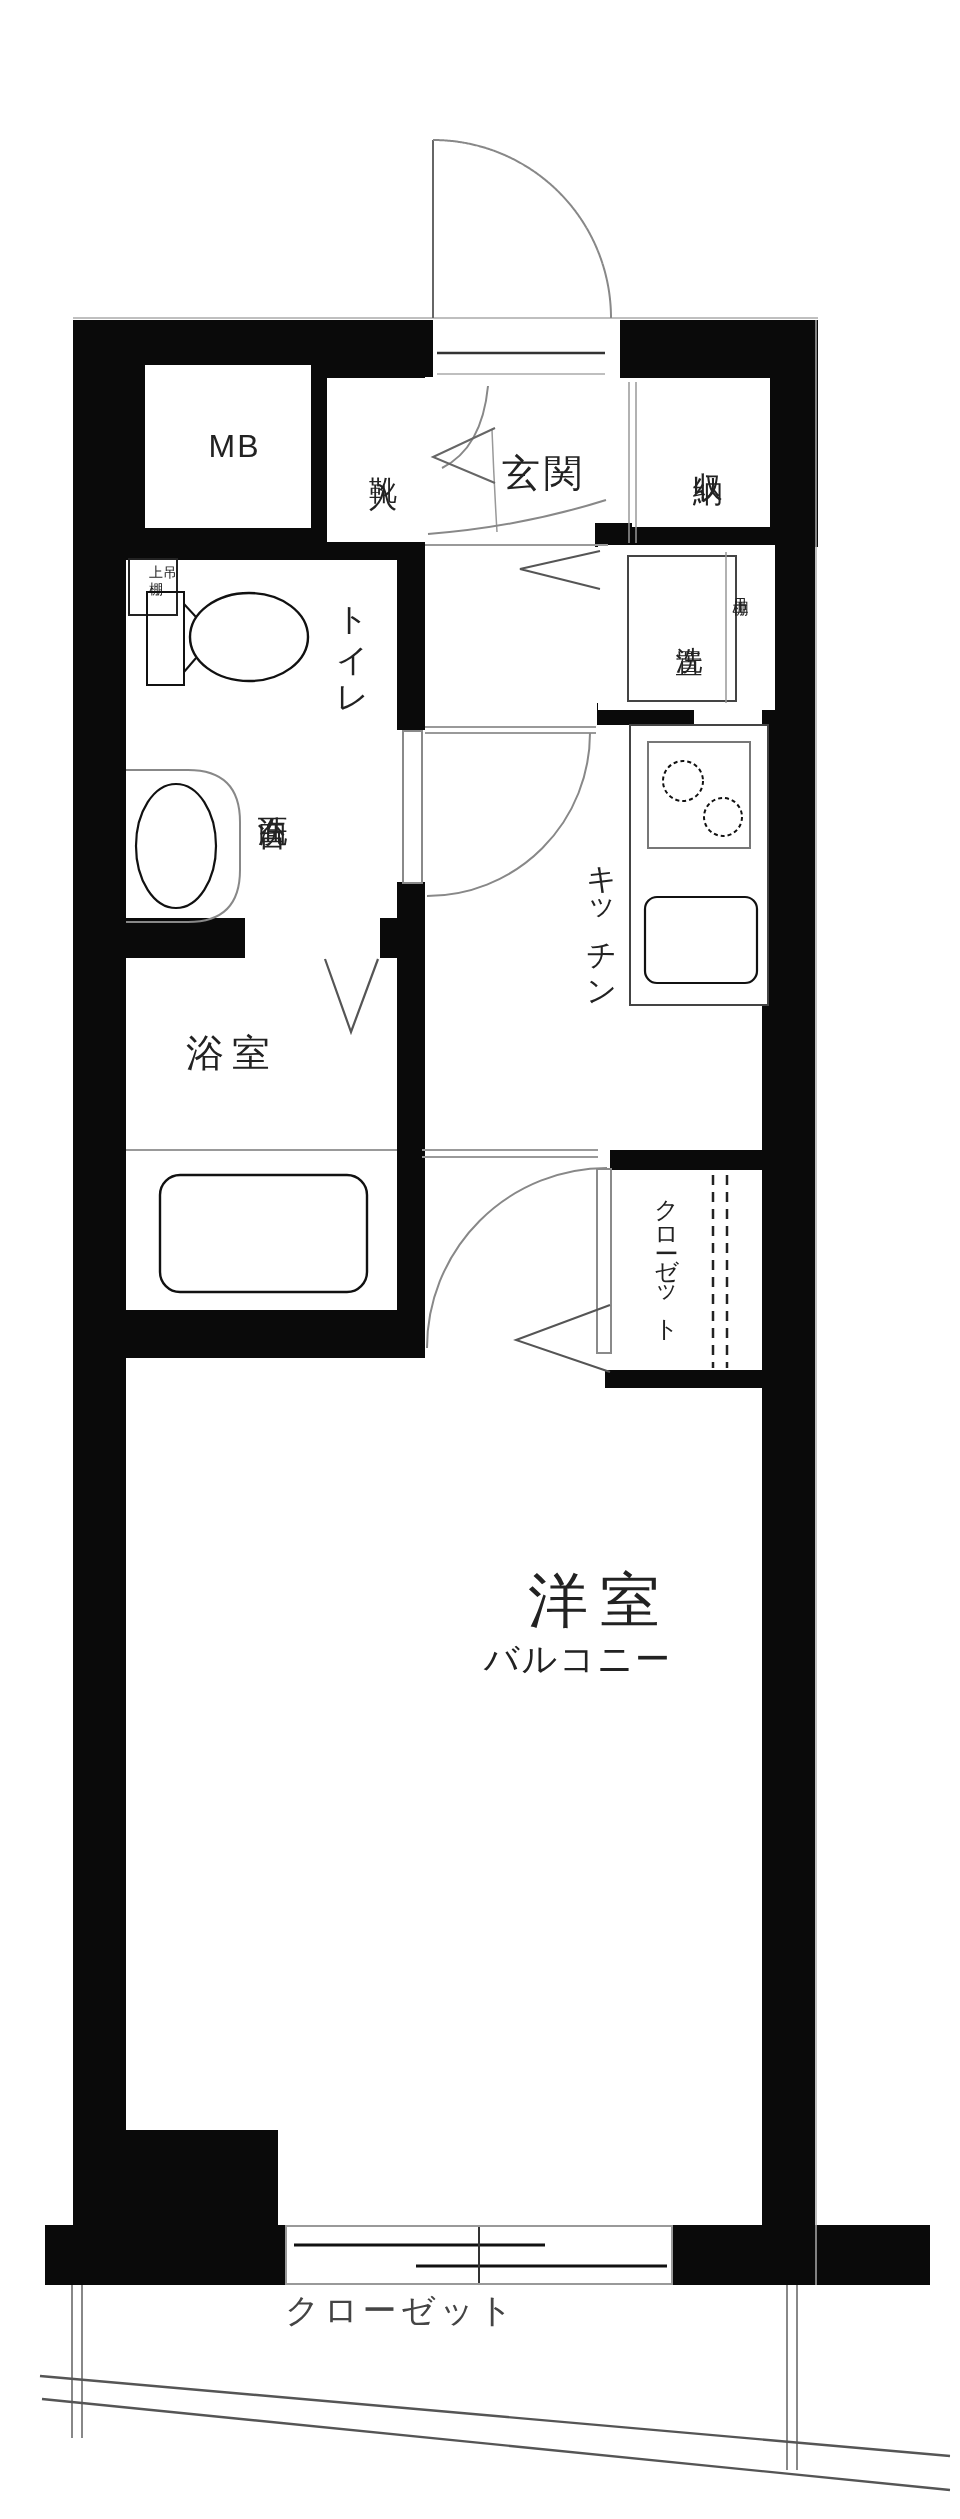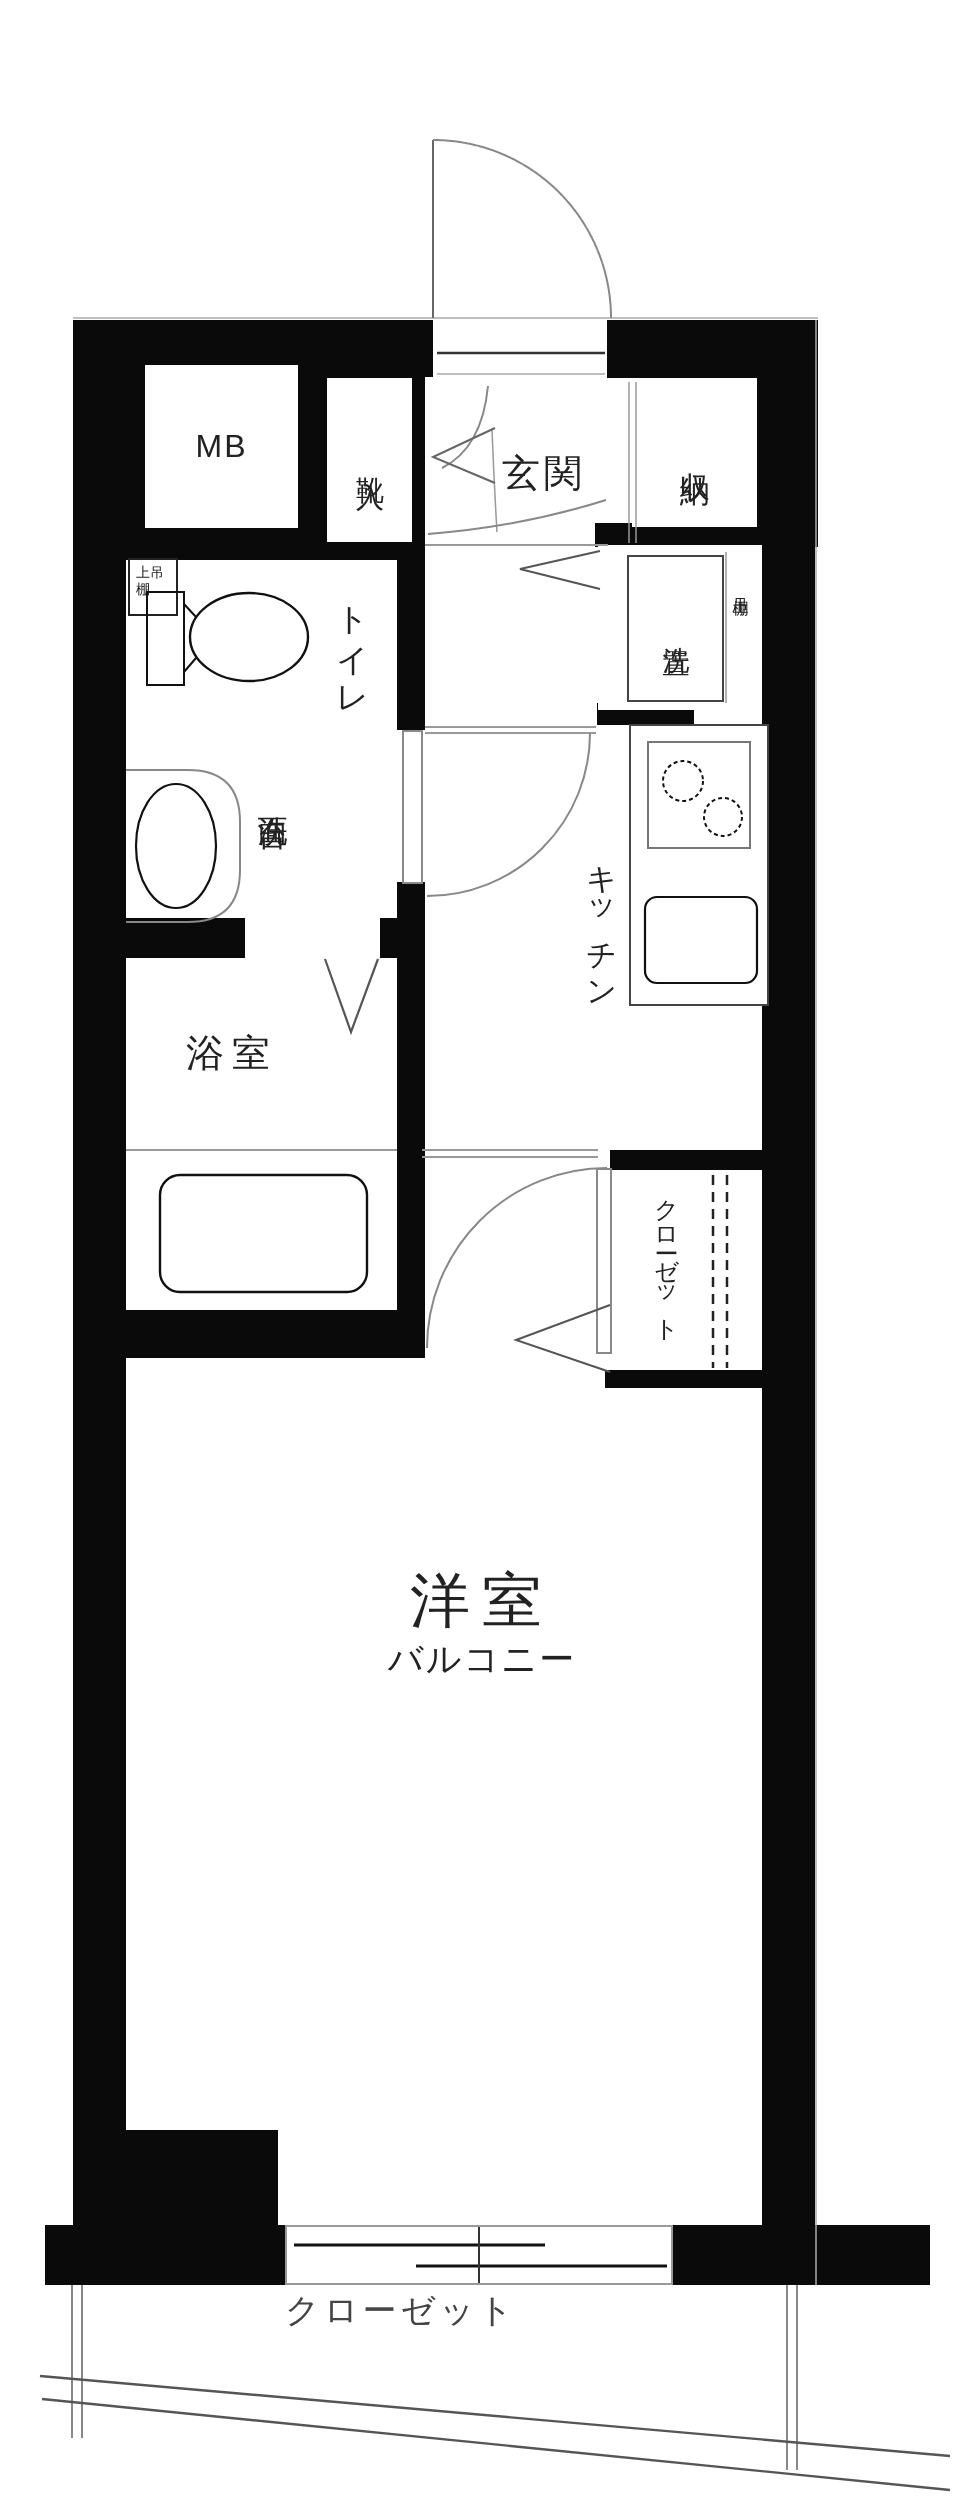--- a/index.html
+++ b/index.html
@@ -1,25 +1,25 @@
 <!DOCTYPE html>
 <html><head>
 <meta charset="utf-8">
 <style>
   html,body{margin:0;padding:0;background:#fff;}
   .plan{position:relative;width:960px;height:2519px;background:#ffffff;overflow:hidden;
         font-family:"Liberation Sans","DejaVu Sans",sans-serif;color:#222;}
   .wall{position:absolute;background:#0a0a0a;}
-  .whitebox{position:absolute;background:#ffffff;}
+  .whitebox{position:absolute;background:#ffffff;padding-left:13px;}
   .lbl{position:absolute;color:#222;line-height:1.15;}
   .v{writing-mode:vertical-rl;text-orientation:upright;}
   .center{display:flex;align-items:center;justify-content:center;}
   svg.overlay{position:absolute;left:0;top:0;pointer-events:none;}
   .leaf{position:absolute;background:#fff;border:2px solid #8a8a8a;}
-  .roomtext{position:absolute;left:282px;top:1566px;width:400px;text-align:center;}
+  .roomtext{position:absolute;left:272px;top:1566px;width:400px;text-align:right;}
   .roomtext .t1{font-size:60px;letter-spacing:12px;}
   .roomtext .t2{font-size:36px;margin-top:6px;}
   .roomtext .t3{font-size:35px;margin-top:4px;letter-spacing:2px;}
 </style>
 </head>
 <body>
 
 <div class="plan">
 
   <div class="wall" style="left:73px;top:320px;width:360px;height:57px;"></div>

